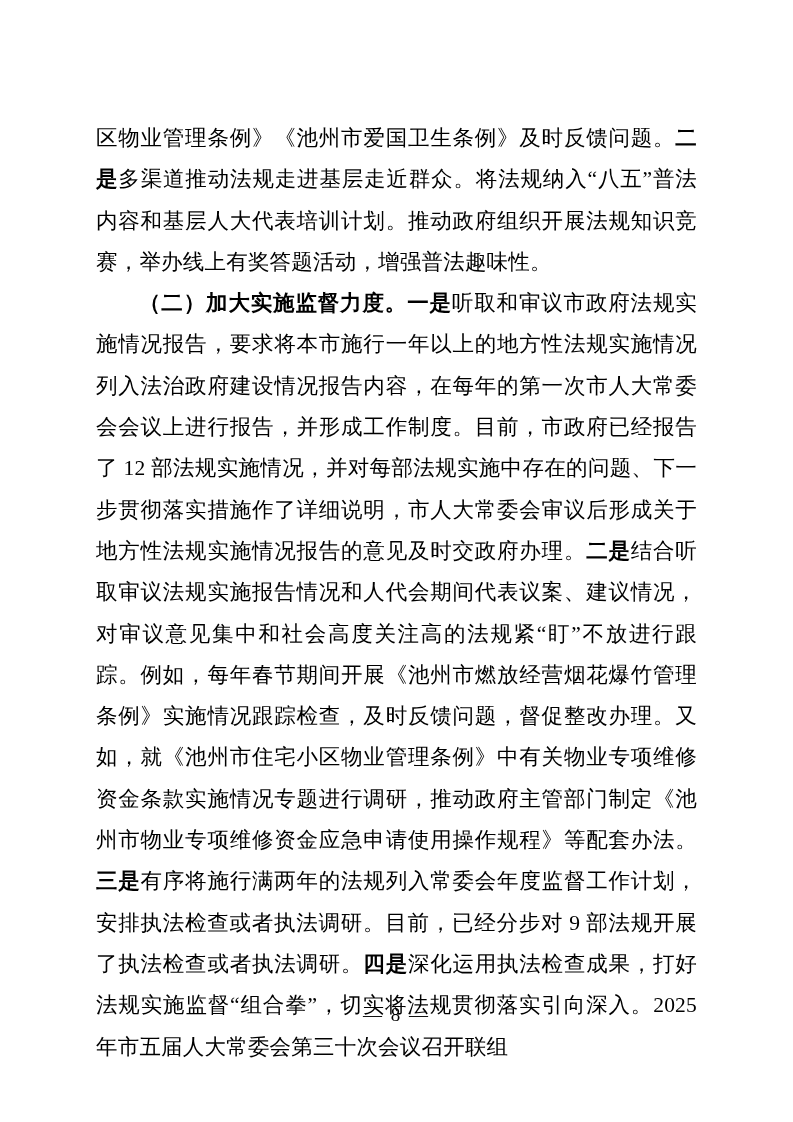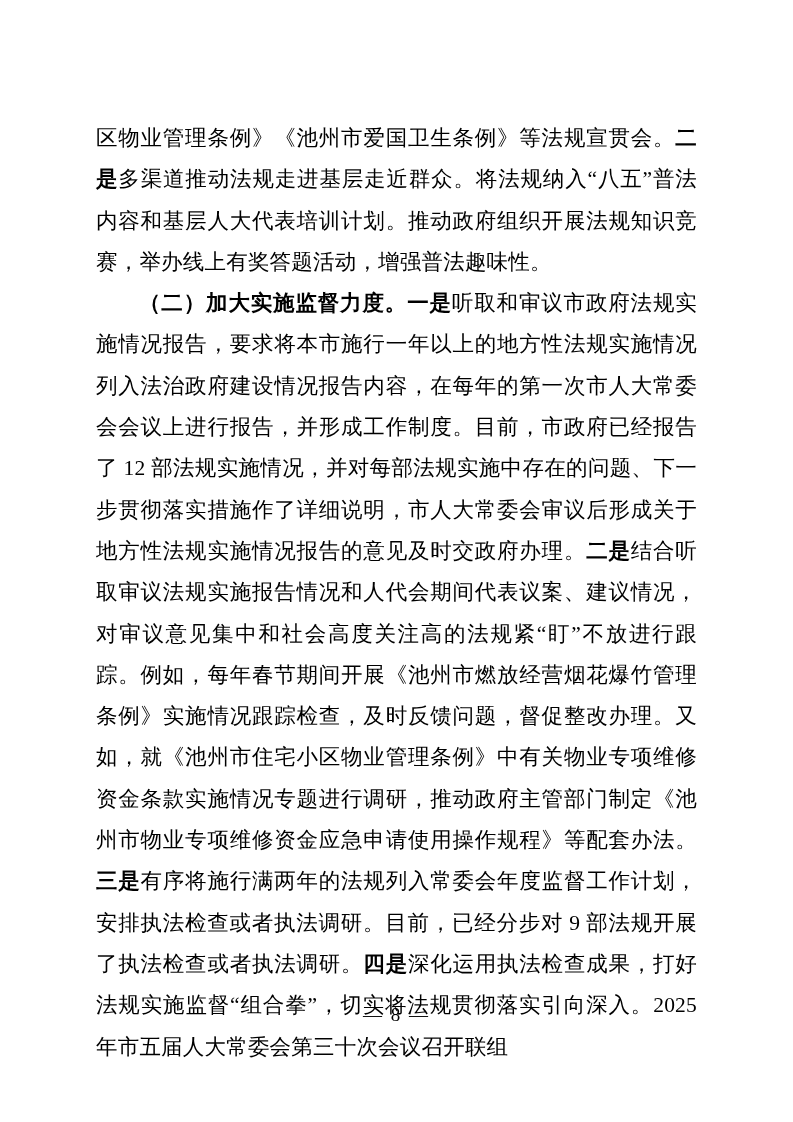--- a/index.html
+++ b/index.html
@@ -50,20 +50,20 @@
     font-size: 19px;
     font-family: "Liberation Serif", "DejaVu Serif", serif;
     letter-spacing: 2px;
   }
 </style>
 </head>
 <body>
 
 <div class="page">
   <div class="body-text" id="body-container">
-      <div class="para"><span>区物业管理条例》《池州市爱国卫生条例》等法规宣贯会。</span><span class="b">二是</span><span>多渠道推动法规走进基层走近群众。将法规纳入“八五”普法内容和基层人大代表培训计划。推动政府组织开展法规知识竞赛，举办线上有奖答题活动，增强普法趣味性。</span></div>
+      <div class="para"><span>区物业管理条例》《池州市爱国卫生条例》及时反馈问题。</span><span class="b">二是</span><span>多渠道推动法规走进基层走近群众。将法规纳入“八五”普法内容和基层人大代表培训计划。推动政府组织开展法规知识竞赛，举办线上有奖答题活动，增强普法趣味性。</span></div>
       <div class="para indent"><span class="b">（二）加大实施监督力度。</span><span class="b">一是</span><span>听取和审议市政府法规实施情况报告，要求将本市施行一年以上的地方性法规实施情况列入法治政府建设情况报告内容，在每年的第一次市人大常委会会议上进行报告，并形成工作制度。目前，市政府已经报告了 12 部法规实施情况，并对每部法规实施中存在的问题、下一步贯彻落实措施作了详细说明，市人大常委会审议后形成关于地方性法规实施情况报告的意见及时交政府办理。</span><span class="b">二是</span><span>结合听取审议法规实施报告情况和人代会期间代表议案、建议情况，对审议意见集中和社会高度关注高的法规紧“盯”不放进行跟踪。例如，每年春节期间开展《池州市燃放经营烟花爆竹管理条例》实施情况跟踪检查，及时反馈问题，督促整改办理。又如，就《池州市住宅小区物业管理条例》中有关物业专项维修资金条款实施情况专题进行调研，推动政府主管部门制定《池州市物业专项维修资金应急申请使用操作规程》等配套办法。</span><span class="b">三是</span><span>有序将施行满两年的法规列入常委会年度监督工作计划，安排执法检查或者执法调研。目前，已经分步对 9 部法规开展了执法检查或者执法调研。</span><span class="b">四是</span><span>深化运用执法检查成果，打好法规实施监督“组合拳”，切实将法规贯彻落实引向深入。2025 年市五届人大常委会第三十次会议召开联组</span></div>
     </div>
 </div>
 
 <div class="footer">
   <span>— 8 —</span>
 </div>
 
 </body></html>

